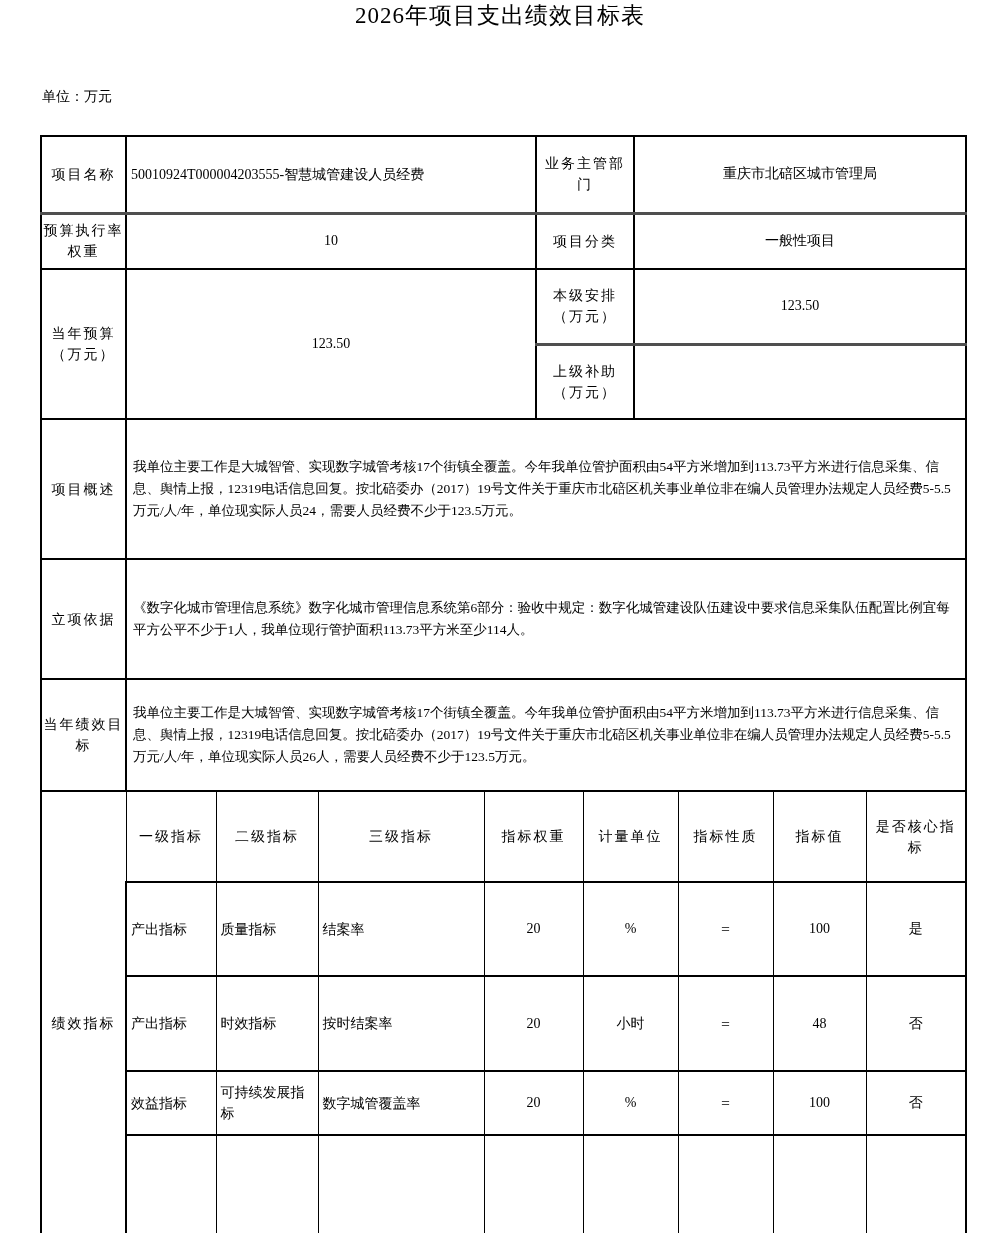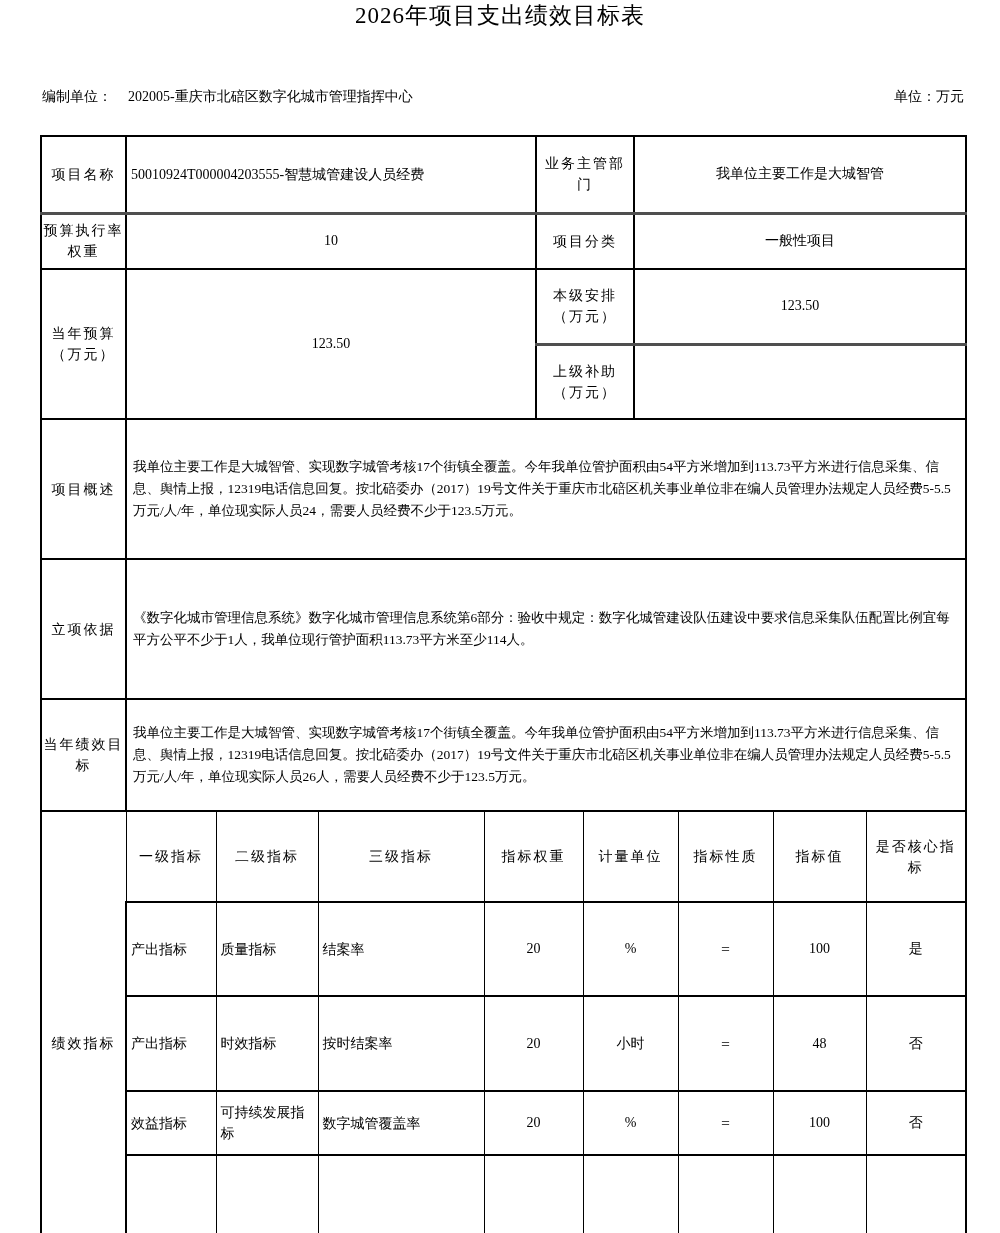--- a/index.html
+++ b/index.html
@@ -45,42 +45,39 @@
   }
   .thickgray { border-bottom:3px solid #4f4f4f !important; }
   .cut td { border-bottom:none; }
 </style>
 </head>
 <body>
 
 <div class="title">2026年项目支出绩效目标表</div>
 
 <div class="meta">
-  <div>
-    <span>编制单位：</span><span class="gap">202005-重庆市北碚区数字化城市管理指挥中心</span>
-  </div>
   <div>单位：万元</div>
 </div>
 
 <div class="tables">
 
   <table>
     <colgroup>
         <col style="width:85px">
         <col style="width:410px">
         <col style="width:98px">
         <col style="width:332px">
       </colgroup>
     <tbody>
         <tr style="height:77px">
       <td class="lbl thickgray">项目名称</td>
       <td class="cl thickgray">50010924T000004203555-智慧城管建设人员经费</td>
       <td class="lbl thickgray">业务主管部
 门</td>
-      <td class="cc thickgray">我单位主要工作是大城智管</td>
+      <td class="cc thickgray">重庆市北碚区城市管理局</td>
     </tr>
     <tr style="height:56px">
       <td class="lbl">预算执行率
 权重</td>
       <td class="cc">10</td>
       <td class="lbl">项目分类</td>
       <td class="cc">一般性项目</td>
     </tr>
     <tr style="height:75px">
       <td class="lbl" rowspan="2">当年预算
@@ -92,21 +89,21 @@
     </tr>
     <tr style="height:75px">
       <td class="lbl">上级补助
 （万元）</td>
       <td class="cc"></td>
     </tr>
     <tr style="height:140px">
       <td class="lbl">项目概述</td>
       <td class="para" colspan="3">我单位主要工作是大城智管、实现数字城管考核17个街镇全覆盖。今年我单位管护面积由54平方米增加到113.73平方米进行信息采集、信息、舆情上报，12319电话信息回复。按北碚委办（2017）19号文件关于重庆市北碚区机关事业单位非在编人员管理办法规定人员经费5-5.5万元/人/年，单位现实际人员24，需要人员经费不少于123.5万元。</td>
     </tr>
-    <tr style="height:140px">
+    <tr style="height:120px">
       <td class="lbl">立项依据</td>
       <td class="para" colspan="3">《数字化城市管理信息系统》数字化城市管理信息系统第6部分：验收中规定：数字化城管建设队伍建设中要求信息采集队伍配置比例宜每平方公平不少于1人，我单位现行管护面积113.73平方米至少114人。</td>
     </tr>
     <tr style="height:112px">
       <td class="lbl">当年绩效目
 标</td>
       <td class="para" colspan="3">我单位主要工作是大城智管、实现数字城管考核17个街镇全覆盖。今年我单位管护面积由54平方米增加到113.73平方米进行信息采集、信息、舆情上报，12319电话信息回复。按北碚委办（2017）19号文件关于重庆市北碚区机关事业单位非在编人员管理办法规定人员经费5-5.5万元/人/年，单位现实际人员26人，需要人员经费不少于123.5万元。</td>
     </tr>
   </tbody>
     </table>

